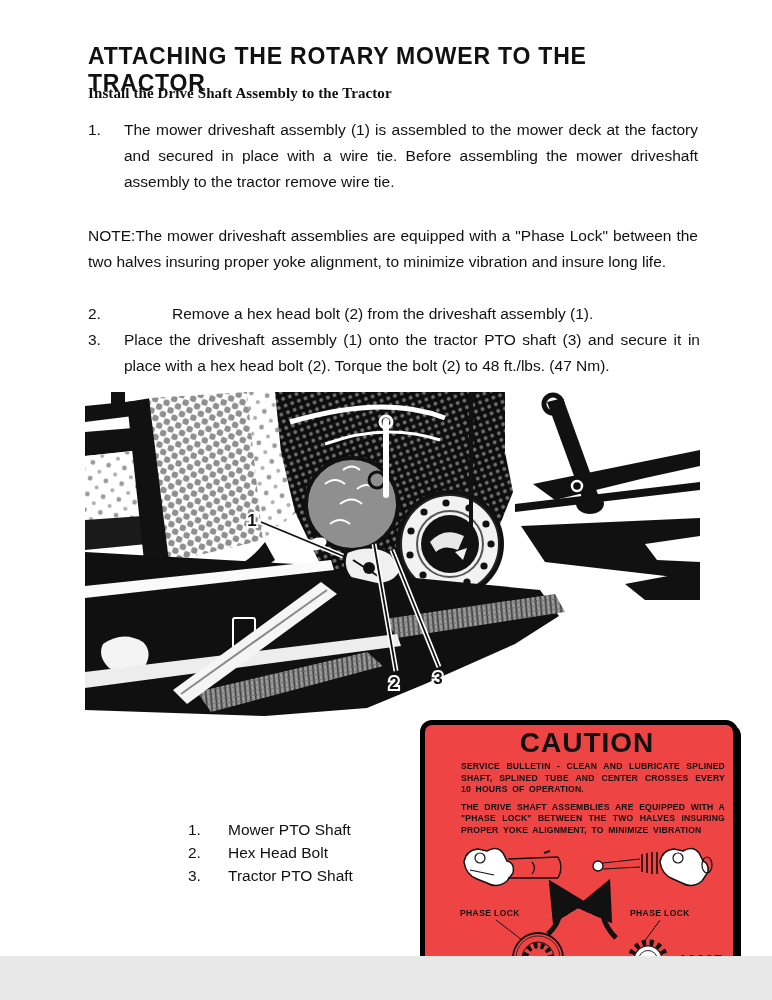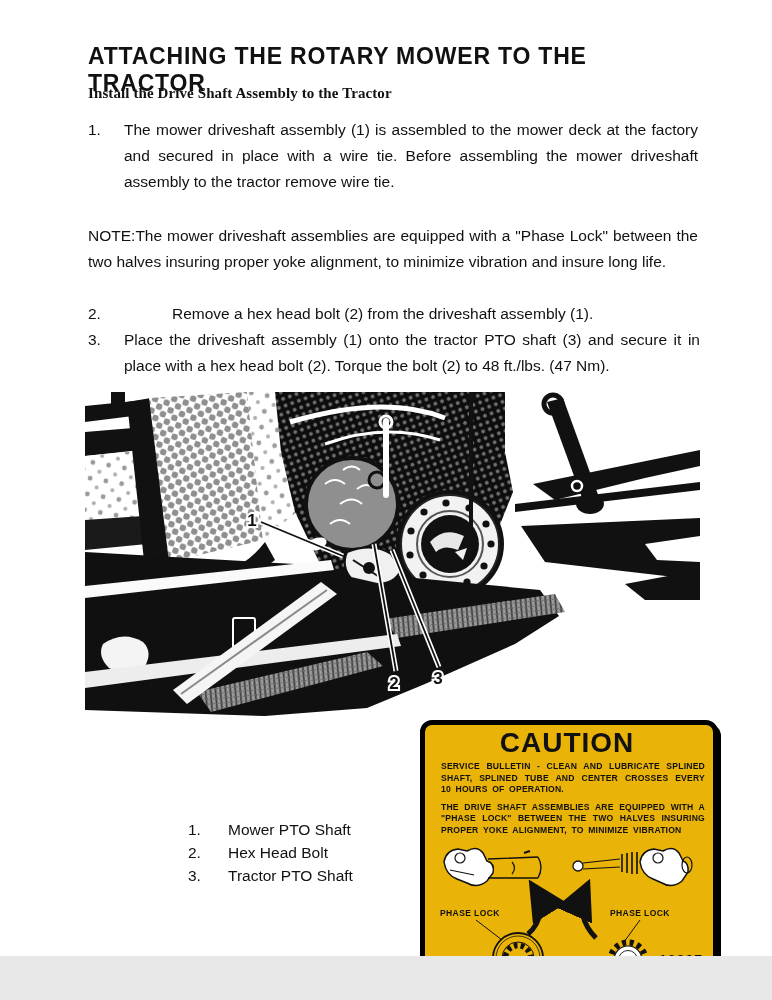--- a/index.html
+++ b/index.html
@@ -24,23 +24,23 @@
   #step1{left:88px;top:117px;width:610px;}
   #note{left:88px;top:223px;width:610px;text-align:justify;}
   .note-label{font-weight:normal;}
   #steps23{left:88px;top:301px;width:612px;}
   #figure{left:85px;top:392px;width:615px;height:330px;}
   #legend{left:188px;top:818px;font-size:15.5px;line-height:23px;}
   .legend-row{display:flex;}
   .legend-num{width:40px;flex:0 0 40px;}
   #caution{
     left:420px;top:720px;width:276px;height:240px;
-    border:5px solid #000;border-radius:12px;background:#eab308;
+    border:5px solid #000;border-radius:12px;background:#ef4444;
     box-shadow:3px 4px 0 0 #000;
-    padding:2px 8px 4px 4px;
+    padding:2px 8px 4px 24px;
   }
   .caution-title{
     text-align:center;font-size:28px;font-weight:bold;letter-spacing:1px;
     margin:1px 0 3px 0;line-height:30px;
   }
   .caution-para{
     font-size:8.6px;font-weight:bold;line-height:11.5px;
     text-align:justify;letter-spacing:0.2px;word-spacing:2px;margin:0 0 6px 12px;
   }
   .caution-art{display:block;margin:0 auto;}

